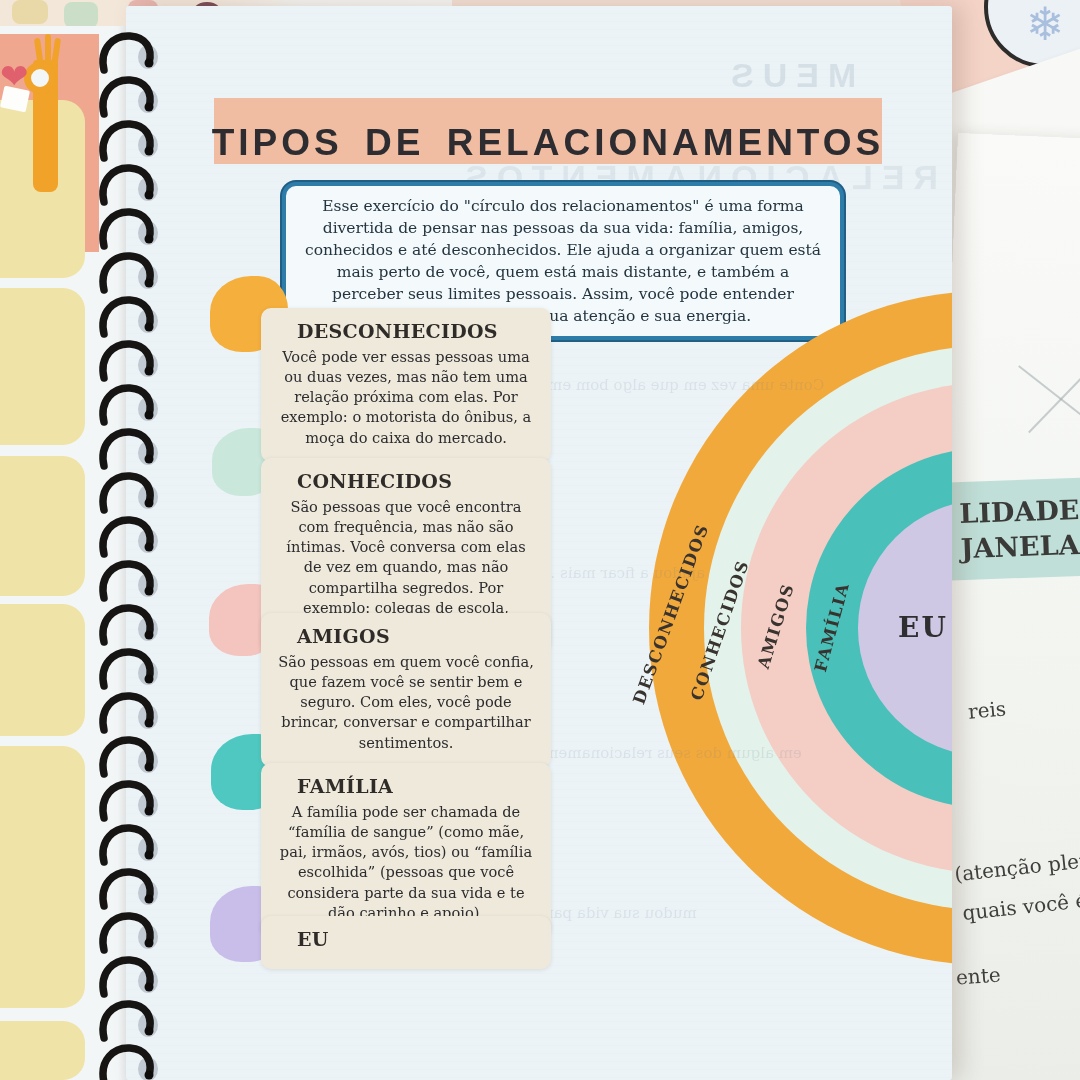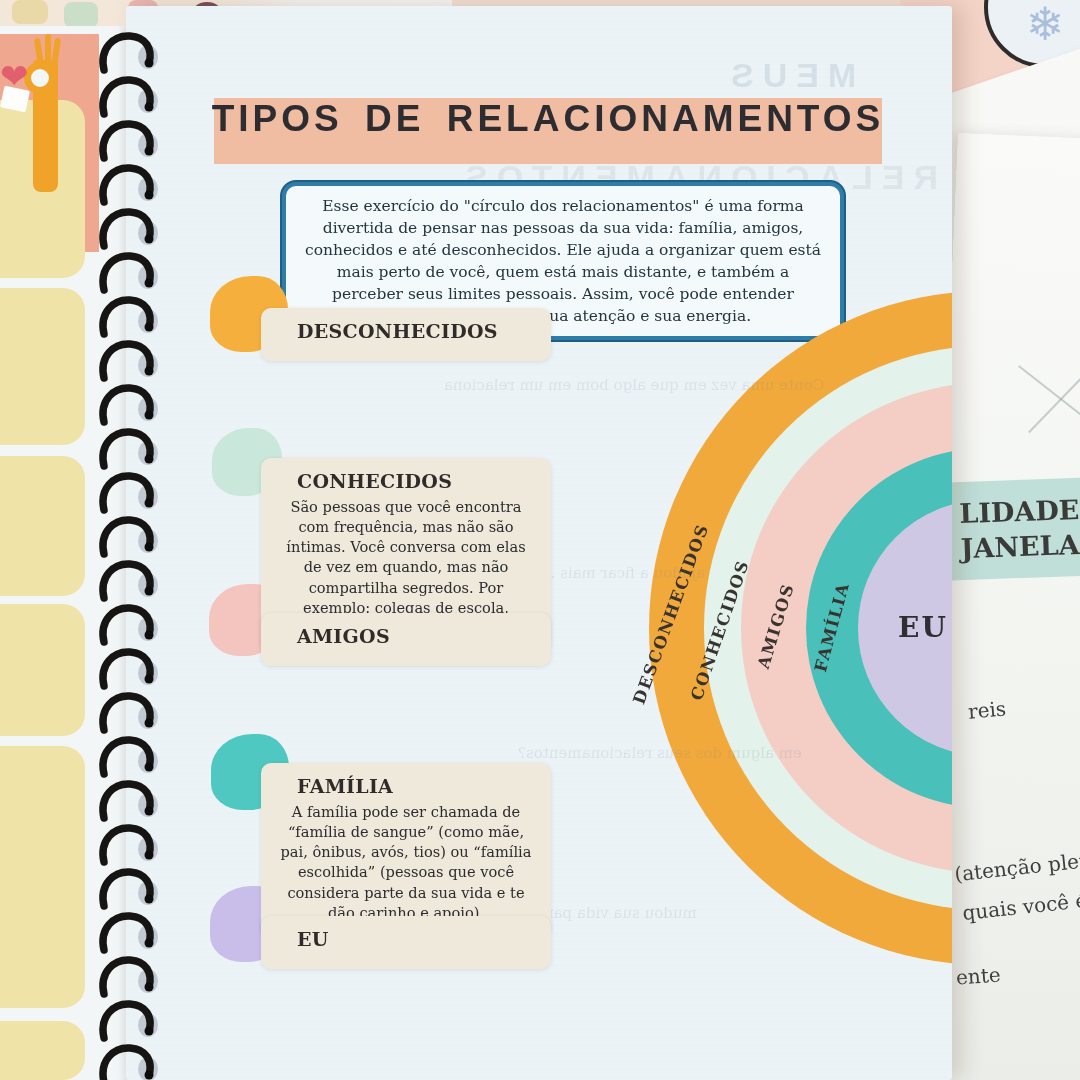--- a/index.html
+++ b/index.html
@@ -61,21 +61,21 @@
   .main-page{left:126px;top:6px;width:826px;height:1074px;background:#ECF3F7;overflow:hidden;
              border-radius:3px;box-shadow:10px 0 22px rgba(110,85,70,.22);
              background-image:repeating-linear-gradient(180deg,rgba(255,255,255,0) 0 7px,rgba(196,214,224,.07) 7px 8px);}
   .ghost{transform:scaleX(-1);color:#57788C;white-space:nowrap;}
   .ghost-title{font-family:"Liberation Sans",sans-serif;font-weight:800;font-size:34px;letter-spacing:9px;opacity:.15;}
   .gt1{left:596px;top:50px;} .gt2{left:330px;top:152px;opacity:.11;}
   .gline{font-size:15px;opacity:.13;}
   .g0{left:318px;top:370px;} .g1{left:330px;top:558px;} .g2{left:392px;top:738px;} .g3{left:368px;top:898px;}
 
   .title-banner{left:88px;top:92px;width:668px;height:66px;background:#F0BCA2;
-                display:flex;align-items:flex-start;justify-content:center;}
+                display:flex;align-items:flex-end;justify-content:center;}
   .page-title{font-family:"Liberation Sans",sans-serif;font-weight:800;font-size:37px;
               letter-spacing:4px;word-spacing:8px;color:#2D2D31;white-space:nowrap;}
   .intro-box{left:156px;top:176px;width:562px;background:#F4FAFC;border:4px solid #2E7CA8;
              box-shadow:0 0 0 2px #1F5E85;border-radius:14px;padding:9px 16px;box-sizing:border-box;
              font-size:15.5px;line-height:1.42;text-align:center;color:#243540;}
 
   .card{left:135px;width:290px;background:#EFE9DB;border-radius:10px;padding:12px 16px 14px;
         box-sizing:border-box;box-shadow:0 1px 4px rgba(60,50,40,.12);}
   .c1{top:302px;} .c2{top:452px;} .c3{top:607px;} .c4{top:757px;} .c5{top:910px;}
   .card-h{font-weight:bold;font-size:19px;letter-spacing:.3px;color:#2F2B28;margin:0 0 5px 20px;}
@@ -178,31 +178,33 @@
     <span class="abs ghost gline g3">mudou sua vida para pior?</span>
 
     <div class="abs blob b0" style="background: rgb(245, 175, 61);"></div>
     <div class="abs blob b1" style="background: rgb(201, 231, 219);"></div>
     <div class="abs blob b2" style="background: rgb(244, 196, 190);"></div>
     <div class="abs blob b3" style="background: rgb(78, 200, 192);"></div>
     <div class="abs blob b4" style="background: rgb(201, 190, 233);"></div>
 
     <div class="abs card c1">
       <div class="card-h">DESCONHECIDOS</div>
+      <div class="card-t">Você pode ver essas pessoas uma ou duas vezes, mas não tem uma relação próxima com elas. Por exemplo: o motorista do ônibus, a moça do caixa do mercado.</div>
     </div>
     <div class="abs card c2">
       <div class="card-h">CONHECIDOS</div>
       <div class="card-t">São pessoas que você encontra com frequência, mas não são íntimas. Você conversa com elas de vez em quando, mas não compartilha segredos. Por exemplo: colegas de escola, professores, vizinhos.</div>
     </div>
     <div class="abs card c3">
       <div class="card-h">AMIGOS</div>
+      <div class="card-t">São pessoas em quem você confia, que fazem você se sentir bem e seguro. Com eles, você pode brincar, conversar e compartilhar sentimentos.</div>
     </div>
     <div class="abs card c4">
       <div class="card-h">FAMÍLIA</div>
-      <div class="card-t">A família pode ser chamada de “família de sangue” (como mãe, pai, ônibus, avós, tios) ou “família escolhida” (pessoas que você considera parte da sua vida e te dão carinho e apoio).</div>
+      <div class="card-t">A família pode ser chamada de “família de sangue” (como mãe, pai, irmãos, avós, tios) ou “família escolhida” (pessoas que você considera parte da sua vida e te dão carinho e apoio).</div>
     </div>
     <div class="abs card c5">
       <div class="card-h">EU</div>
     </div>
   </div>
 
   <svg class="abs spiral" width="84" height="1080" viewBox="0 0 84 1080">
     <defs>
       <g id="coil">
         <ellipse cx="56" cy="27" rx="10" ry="12" fill="#8D9AA5" opacity="0.45"></ellipse>

